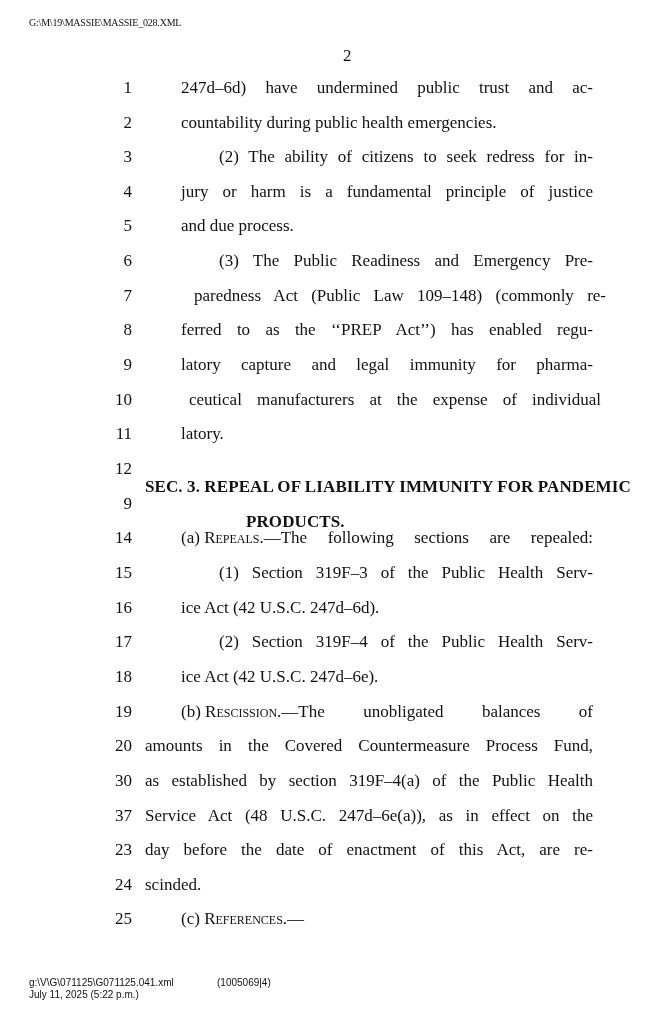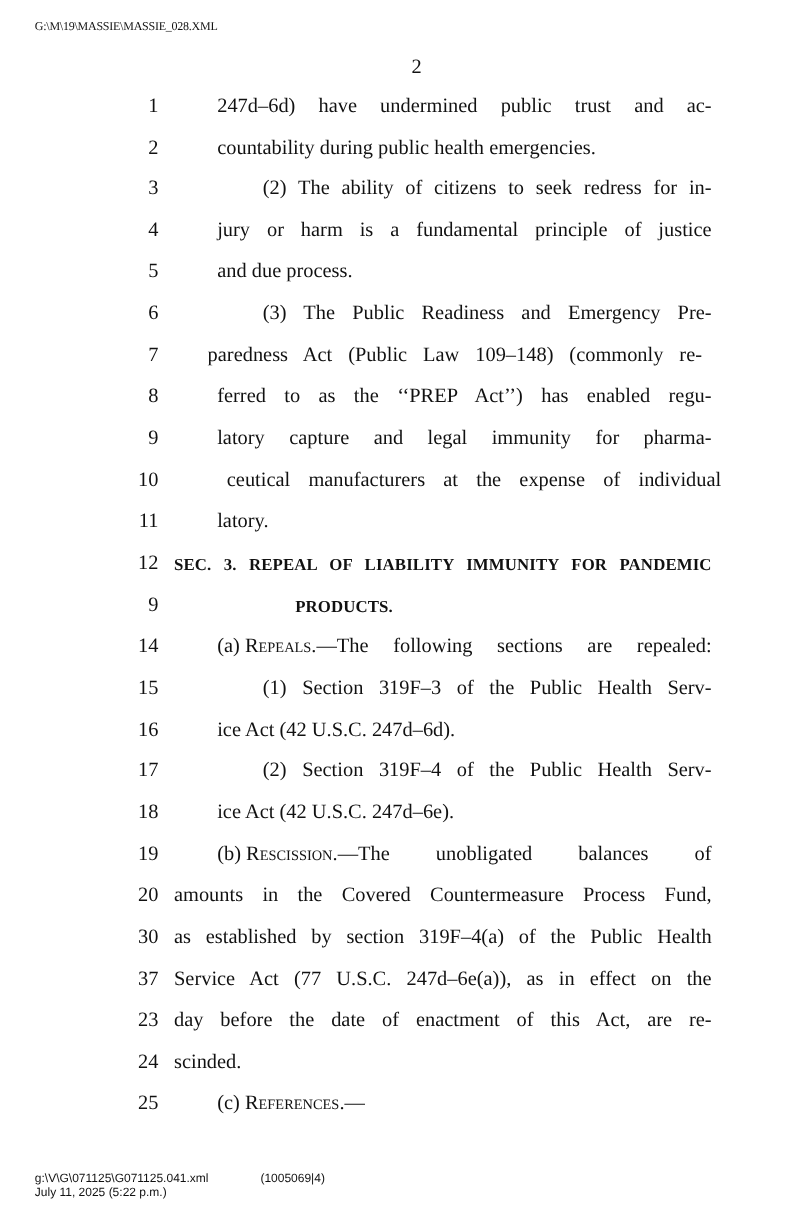--- a/index.html
+++ b/index.html
@@ -4,21 +4,21 @@
 <style>
   html, body { margin: 0; padding: 0; background: #ffffff; }
   body { width: 654px; height: 1014px; position: relative; overflow: hidden; color: #111; }
   .hdr-path { position: absolute; left: 29px; top: 17px; font-family: "Liberation Serif", serif; font-size: 10px; letter-spacing: -0.2px; }
   .page-num { position: absolute; left: 343px; top: 46px; font-family: "Liberation Serif", serif; font-size: 17px; }
   .line { position: absolute; left: 0; width: 654px; height: 34px; font-family: "Liberation Serif", serif; font-size: 17px; }
   .ln { position: absolute; width: 132px; text-align: right; left: 0; top: 0; }
   .txt { position: absolute; top: 0; white-space: nowrap; }
   .txt.j { text-align: justify; text-align-last: justify; }
   .sc { font-variant: small-caps; }
-  .sec { font-weight: bold; font-size: 14px; letter-spacing: 0.1px; top: 5px; }
+  .sec { font-weight: bold; font-size: 17px; letter-spacing: 0.1px; top: 18px; }
   .foot { position: absolute; left: 29px; font-family: "Liberation Sans", sans-serif; font-size: 10px; }
 </style>
 </head>
 <body>
 
 <div class="hdr-path">G:\M\19\MASSIE\MASSIE_028.XML</div>
 <div class="page-num">2</div>
 
 <div>
   <div class="line" style="top:78px">
@@ -40,21 +40,21 @@
   <div class="line" style="top:216px">
       <span class="ln">5</span>
       <span class="txt" style="left:181px">and due process.</span>
     </div>
   <div class="line" style="top:251px">
       <span class="ln">6</span>
       <span class="txt j" style="left:219px;width:374px">(3) The Public Readiness and Emergency Pre-</span>
     </div>
   <div class="line" style="top:286px">
       <span class="ln">7</span>
-      <span class="txt j" style="left:173px;width:412px">paredness Act (Public Law 109–148) (commonly re-</span>
+      <span class="txt j" style="left:194px;width:412px">paredness Act (Public Law 109–148) (commonly re-</span>
     </div>
   <div class="line" style="top:320px">
       <span class="ln">8</span>
       <span class="txt j" style="left:181px;width:412px">ferred to as the ‘‘PREP Act’’) has enabled regu-</span>
     </div>
   <div class="line" style="top:355px">
       <span class="ln">9</span>
       <span class="txt j" style="left:181px;width:412px">latory capture and legal immunity for pharma-</span>
     </div>
   <div class="line" style="top:390px">
@@ -100,21 +100,21 @@
   <div class="line" style="top:736px">
       <span class="ln">20</span>
       <span class="txt j" style="left:145px;width:448px">amounts in the Covered Countermeasure Process Fund,</span>
     </div>
   <div class="line" style="top:771px">
       <span class="ln">30</span>
       <span class="txt j" style="left:145px;width:448px">as established by section 319F–4(a) of the Public Health</span>
     </div>
   <div class="line" style="top:806px">
       <span class="ln">37</span>
-      <span class="txt j" style="left:145px;width:448px">Service Act (77 U.S.C. 247d–6e(a)), as in effect on the</span>
+      <span class="txt j" style="left:145px;width:448px">Service Act (48 U.S.C. 247d–6e(a)), as in effect on the</span>
     </div>
   <div class="line" style="top:840px">
       <span class="ln">23</span>
       <span class="txt j" style="left:145px;width:448px">day before the date of enactment of this Act, are re-</span>
     </div>
   <div class="line" style="top:875px">
       <span class="ln">24</span>
       <span class="txt" style="left:145px">scinded.</span>
     </div>
   <div class="line" style="top:909px">

